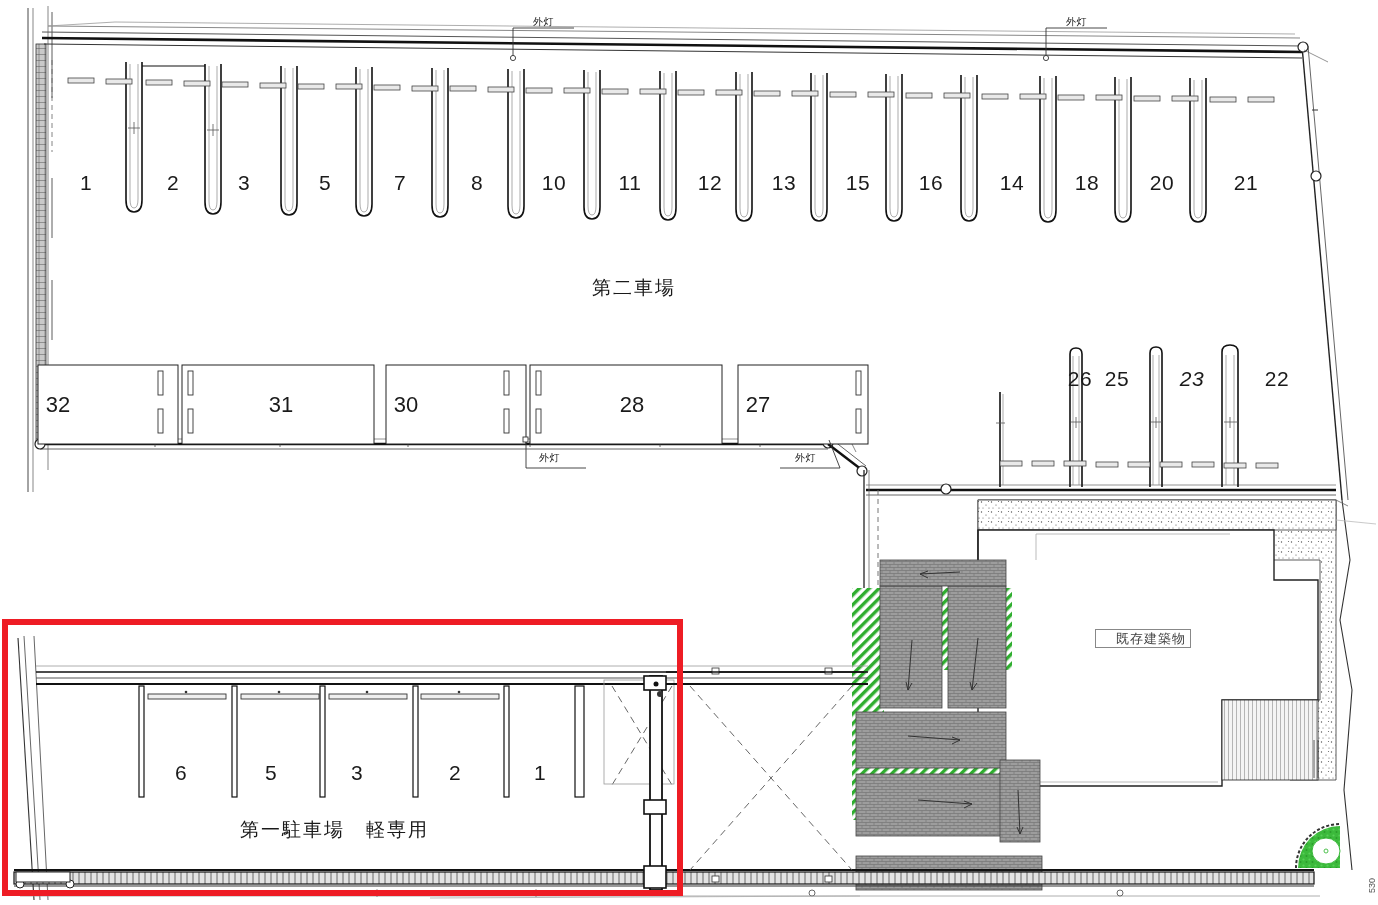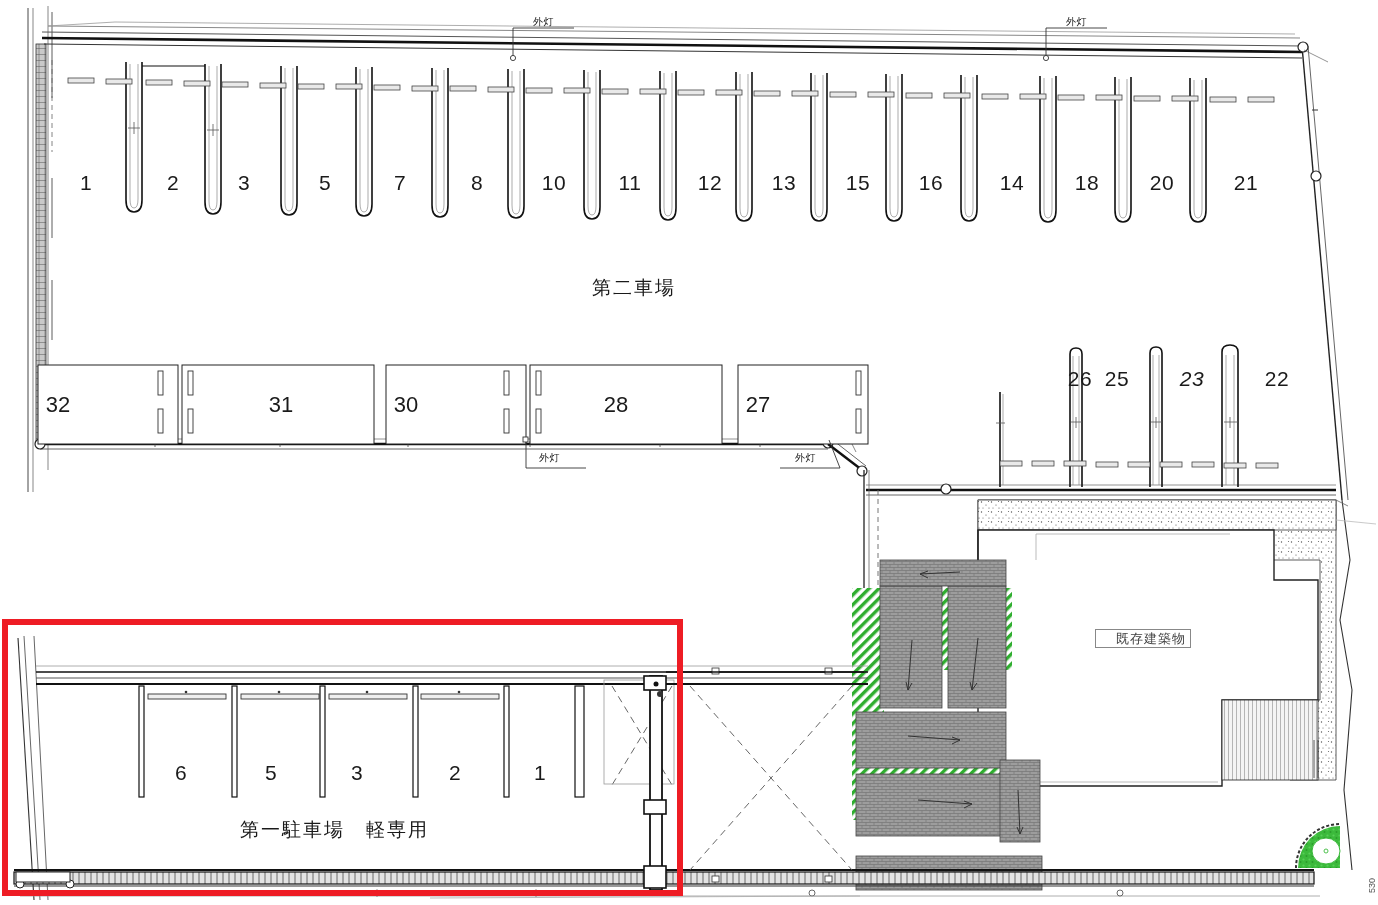--- a/index.html
+++ b/index.html
@@ -478,21 +478,21 @@
   <div id="lot2-right-nums">
       <div class="lbl stall-num" style="left: 1080px; top: 378px; transform: translate(-50%, -50%);">26</div>
       <div class="lbl stall-num" style="left: 1117px; top: 378px; transform: translate(-50%, -50%);">25</div>
       <div class="lbl stall-num" style="left: 1192px; top: 378px; transform: translate(-50%, -50%); font-style: italic;">23</div>
       <div class="lbl stall-num" style="left: 1277px; top: 378px; transform: translate(-50%, -50%);">22</div>
     </div>
   <div id="lot2-box-nums">
       <div class="lbl box-num" style="left: 58px; top: 405px; transform: translate(-50%, -50%);">32</div>
       <div class="lbl box-num" style="left: 281px; top: 405px; transform: translate(-50%, -50%);">31</div>
       <div class="lbl box-num" style="left: 406px; top: 405px; transform: translate(-50%, -50%);">30</div>
-      <div class="lbl box-num" style="left: 616px; top: 405px; transform: translate(-50%, -50%);">28</div>
+      <div class="lbl box-num" style="left: 632px; top: 405px; transform: translate(-50%, -50%);">28</div>
       <div class="lbl box-num" style="left: 758px; top: 405px; transform: translate(-50%, -50%);">27</div>
     </div>
   <div id="lot1-nums">
       <div class="lbl stall-num" style="left: 181px; top: 772px; transform: translate(-50%, -50%);">6</div>
       <div class="lbl stall-num" style="left: 271px; top: 772px; transform: translate(-50%, -50%);">5</div>
       <div class="lbl stall-num" style="left: 357px; top: 772px; transform: translate(-50%, -50%);">3</div>
       <div class="lbl stall-num" style="left: 455px; top: 772px; transform: translate(-50%, -50%);">2</div>
       <div class="lbl stall-num" style="left: 540px; top: 772px; transform: translate(-50%, -50%);">1</div>
     </div>
   <div id="lamp-labels">

